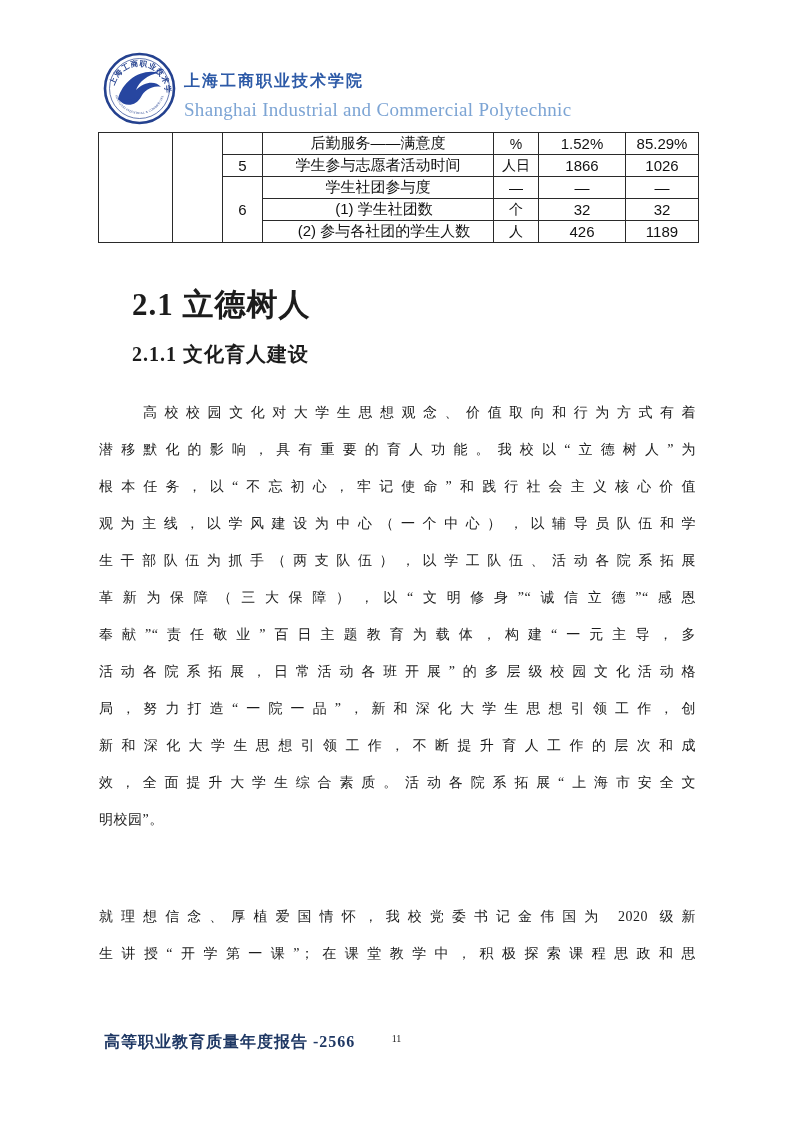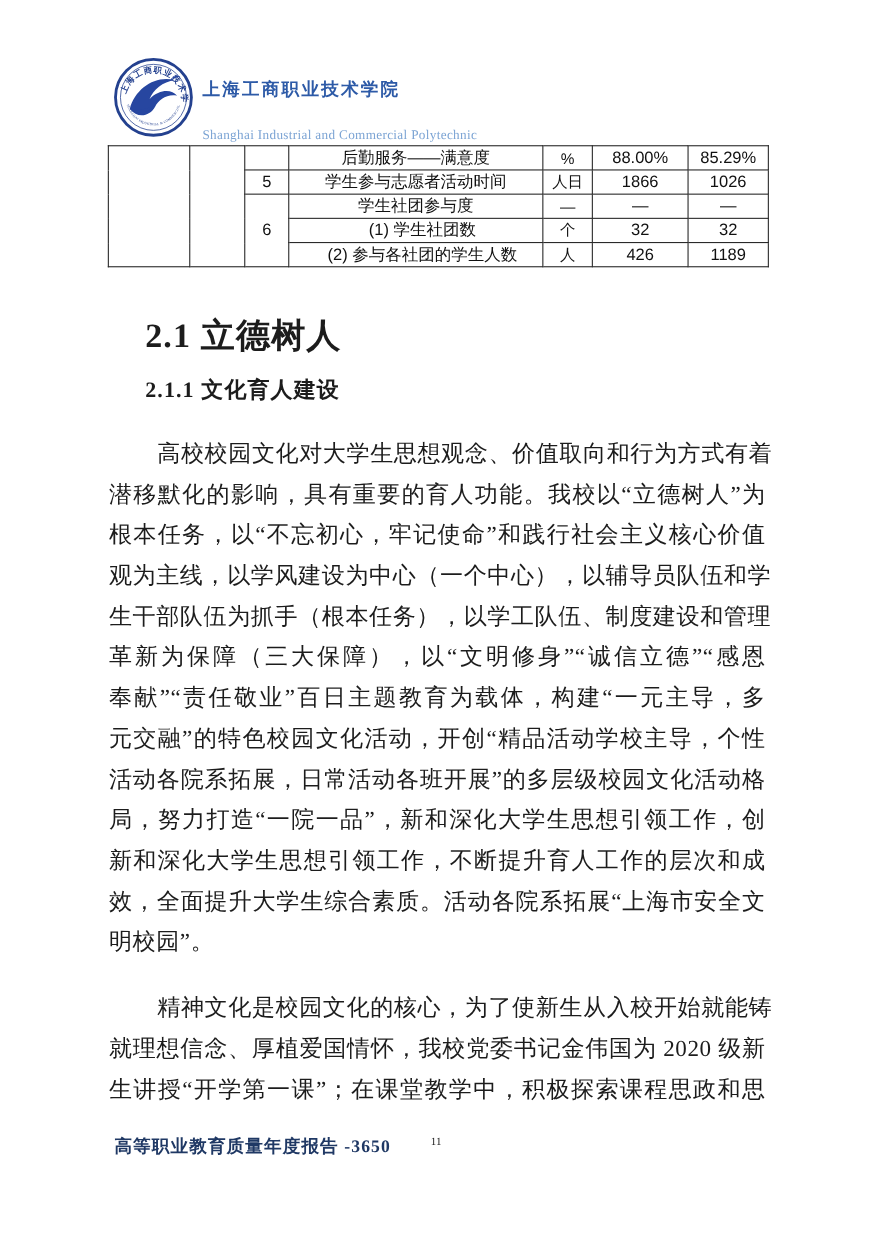--- a/index.html
+++ b/index.html
@@ -10,21 +10,21 @@
     color:#1c1c1c;
   }
   
   .logo{position:absolute;left:103px;top:52px;width:73px;height:73px;}
   .head-titles{position:absolute;left:184px;top:71px;}
   .head-zh{
     font-size:16px;font-weight:bold;color:var(--title-blue,#2d5aa7);
     letter-spacing:2px;font-family:"Liberation Serif",serif;
   }
   .head-en{
-    margin-top:23px;font-size:12px;color:var(--subtitle-blue,#7ca4d4);
+    margin-top:7px;font-size:19px;color:var(--subtitle-blue,#7ca4d4);
     font-family:"Liberation Serif",serif;letter-spacing:0.3px;
   }
   
   table.ind{
     position:absolute;left:98px;top:132px;width:600px;
     border-collapse:collapse;table-layout:fixed;
     font-family:"Liberation Sans","DejaVu Sans",sans-serif;
     font-size:15px;color:#111;
   }
   table.ind td{
@@ -41,21 +41,21 @@
   }
   .h2{
     position:absolute;left:132px;top:341px;
     font-size:20px;font-weight:bold;letter-spacing:1px;
   }
   
   .para{position:absolute;left:99px;width:597px;}
   .p1{top:394px;}
   .p2{top:898px;}
   .jline{
-    height:37px;line-height:37px;font-size:21px;
+    height:37px;line-height:37px;font-size:14px;
     text-align:justify;text-align-last:justify;
     white-space:nowrap;letter-spacing:0.5px;font-family:Liberation Serif, serif;
   }
   .jline.first{text-indent:44px;}
   .jline.last{text-align-last:left;}
   
   .footer-title{
     position:absolute;left:104px;top:1032px;
     font-size:16px;font-weight:bold;color:var(--footer-navy,#1f3864);
     letter-spacing:1px;
@@ -104,21 +104,21 @@
         <col style="width:87px">
         <col style="width:73px">
     </colgroup>
     <tbody>
         <tr>
       <td rowspan="5"></td>
       <td rowspan="5"></td>
       <td></td>
       <td class="c-item">后勤服务——满意度</td>
       <td class="c-unit">%</td>
-      <td>88.00%</td>
+      <td>1.52%</td>
       <td>85.29%</td>
     </tr>
     <tr>
       <td>5</td>
       <td class="c-item">学生参与志愿者活动时间</td>
       <td class="c-unit">人日</td>
       <td>1866</td>
       <td>1026</td>
     </tr>
     <tr>
@@ -144,33 +144,31 @@
     </table>
 
   <div class="h1">2.1 立德树人</div>
   <div class="h2">2.1.1 文化育人建设</div>
 
   <div class="para p1">
     <div class="jline first">高校校园文化对大学生思想观念、价值取向和行为方式有着</div>
     <div class="jline">潜移默化的影响，具有重要的育人功能。我校以“立德树人”为</div>
     <div class="jline">根本任务，以“不忘初心，牢记使命”和践行社会主义核心价值</div>
     <div class="jline">观为主线，以学风建设为中心（一个中心），以辅导员队伍和学</div>
-    <div class="jline">生干部队伍为抓手（根本任务），以学工队伍、制度建设和管理</div>
+    <div class="jline">生干部队伍为抓手（两支队伍），以学工队伍、活动各院系拓展</div>
     <div class="jline">革新为保障（三大保障），以“文明修身”“诚信立德”“感恩</div>
     <div class="jline">奉献”“责任敬业”百日主题教育为载体，构建“一元主导，多</div>
-    <div class="jline">元交融”的特色校园文化活动，开创“精品活动学校主导，个性</div>
     <div class="jline">活动各院系拓展，日常活动各班开展”的多层级校园文化活动格</div>
     <div class="jline">局，努力打造“一院一品”，新和深化大学生思想引领工作，创</div>
     <div class="jline">新和深化大学生思想引领工作，不断提升育人工作的层次和成</div>
     <div class="jline">效，全面提升大学生综合素质。活动各院系拓展“上海市安全文</div>
     <div class="jline last">明校园”。</div>
   </div>
 
   <div class="para p2">
-    <div class="jline first">精神文化是校园文化的核心，为了使新生从入校开始就能铸</div>
     <div class="jline">就理想信念、厚植爱国情怀，我校党委书记金伟国为 2020 级新</div>
     <div class="jline">生讲授“开学第一课”；在课堂教学中，积极探索课程思政和思</div>
   </div>
 
-  <div class="footer-title">高等职业教育质量年度报告 -3650</div>
+  <div class="footer-title">高等职业教育质量年度报告 -2566</div>
   <div class="page-num">11</div>
 
 </div>
 
 </body></html>

